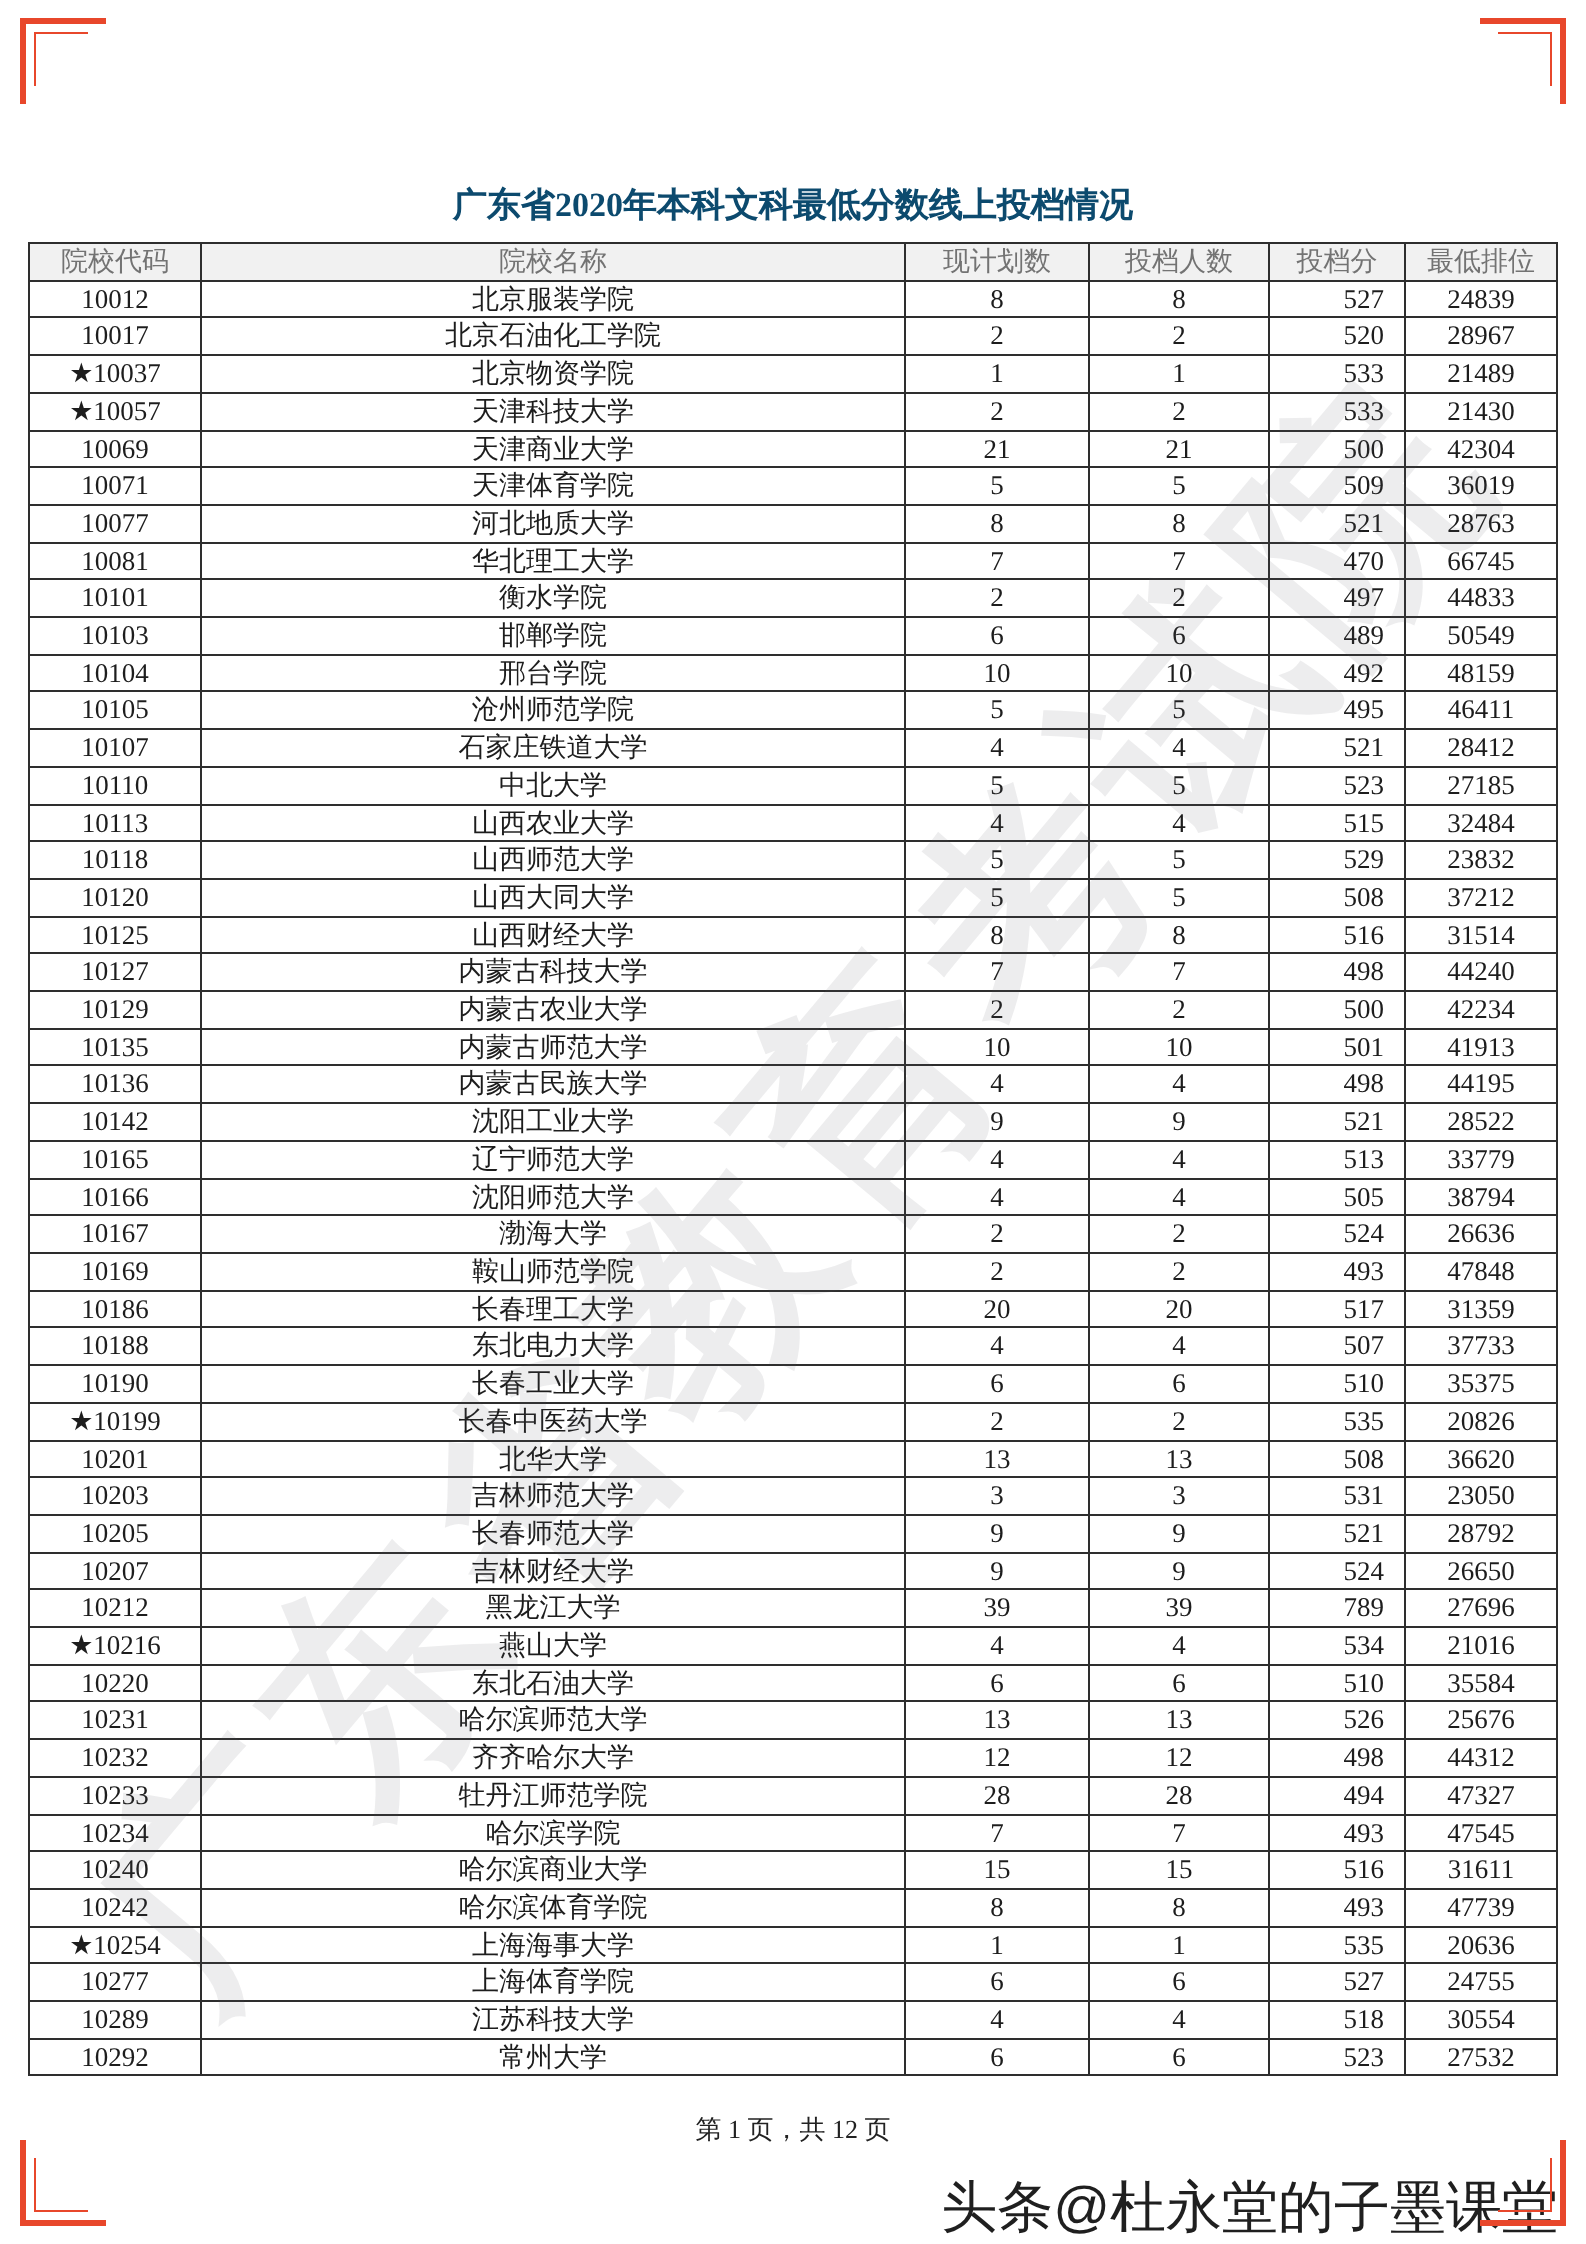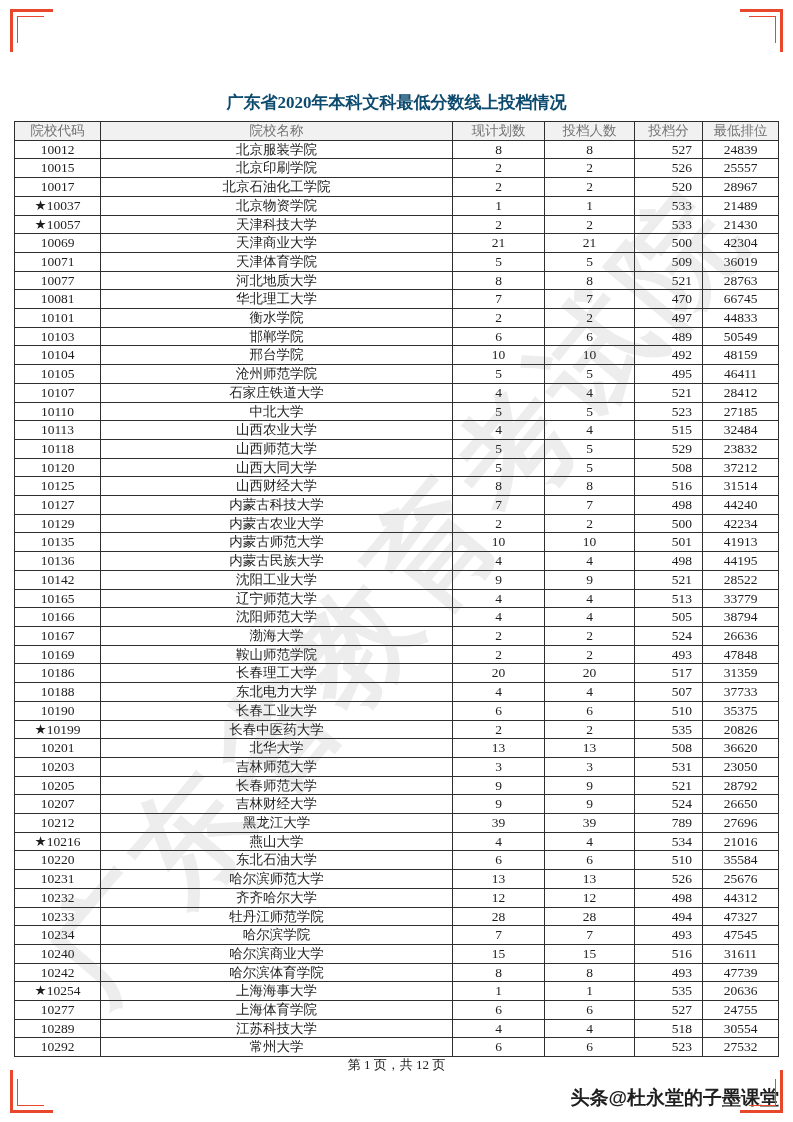--- a/index.html
+++ b/index.html
@@ -55,21 +55,21 @@
     z-index:4; pointer-events:none;
   }
 
   .page-footer {
     position:absolute; top:1056px; left:0; width:100%;
     text-align:center; font-size:13px; color:#222; z-index:2;
   }
 
   .credit {
     position:absolute; top:1085px; right:14px;
-    font-size:19px; font-weight:bold; color:#1f1f1f;
+    font-size:28px; font-weight:normal; color:#1f1f1f;
     font-family:"Liberation Sans","DejaVu Sans",sans-serif;
     z-index:2;
   }
 </style>
 </head>
 <body>
 
 <div class="corner tl"></div>
 <div class="corner tr"></div>
 <div class="corner bl"></div>
@@ -99,28 +99,20 @@
   <tbody id="table-body">
       <tr>
         <td class="col0">10012</td>
         <td class="col1">北京服装学院</td>
         <td class="col2">8</td>
         <td class="col3">8</td>
         <td class="col4">527</td>
         <td class="col5">24839</td>
       </tr>
       <tr>
-        <td class="col0">10015</td>
-        <td class="col1">北京印刷学院</td>
-        <td class="col2">2</td>
-        <td class="col3">2</td>
-        <td class="col4">526</td>
-        <td class="col5">25557</td>
-      </tr>
-      <tr>
         <td class="col0">10017</td>
         <td class="col1">北京石油化工学院</td>
         <td class="col2">2</td>
         <td class="col3">2</td>
         <td class="col4">520</td>
         <td class="col5">28967</td>
       </tr>
       <tr>
         <td class="col0">★10037</td>
         <td class="col1">北京物资学院</td>

